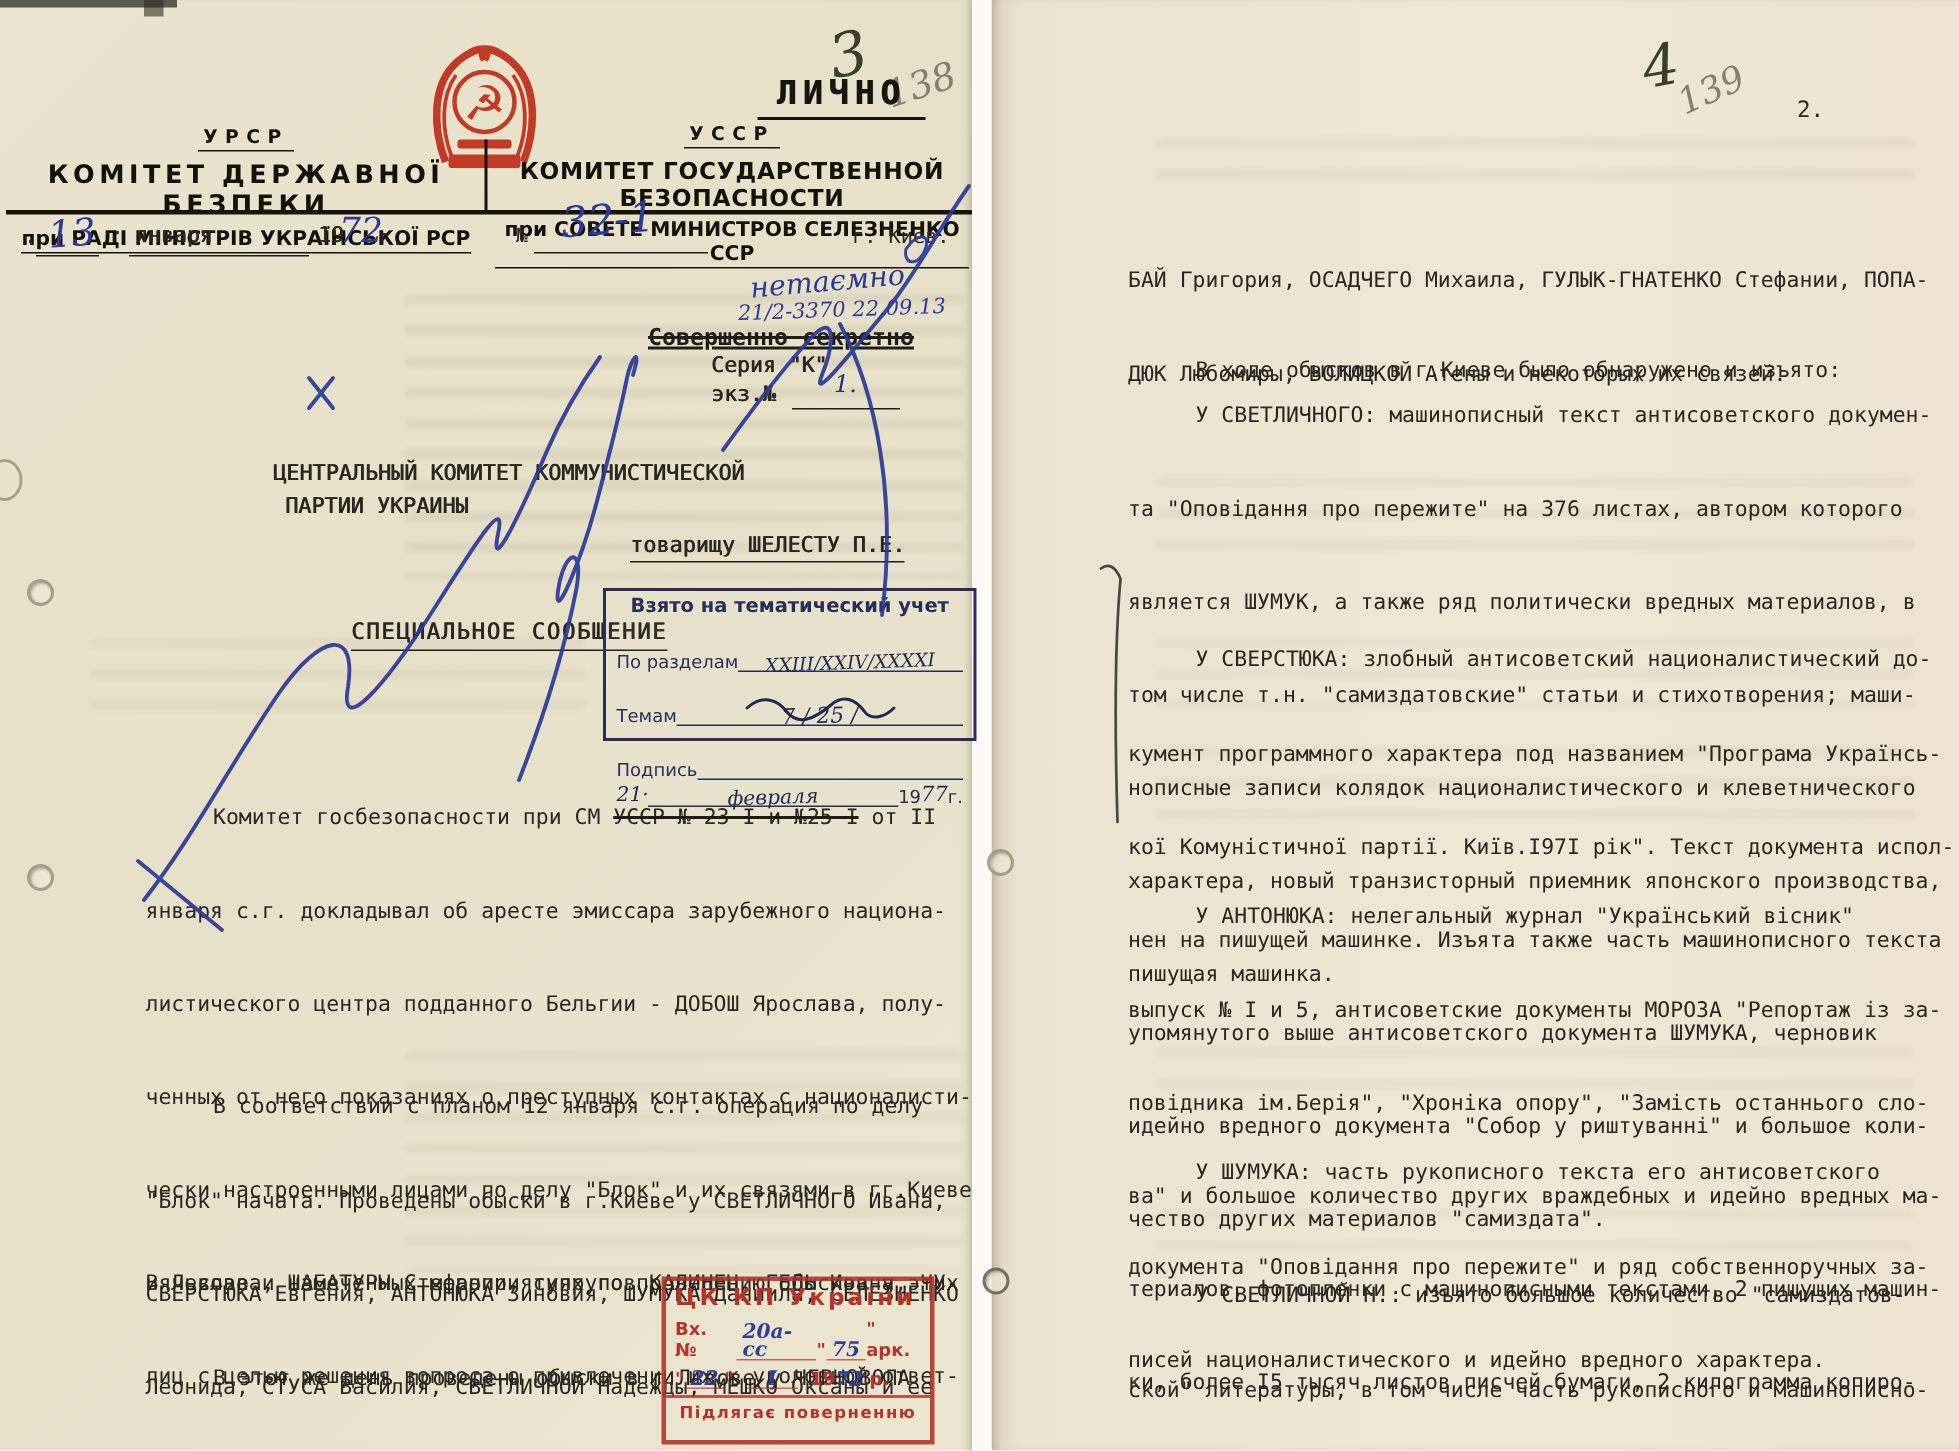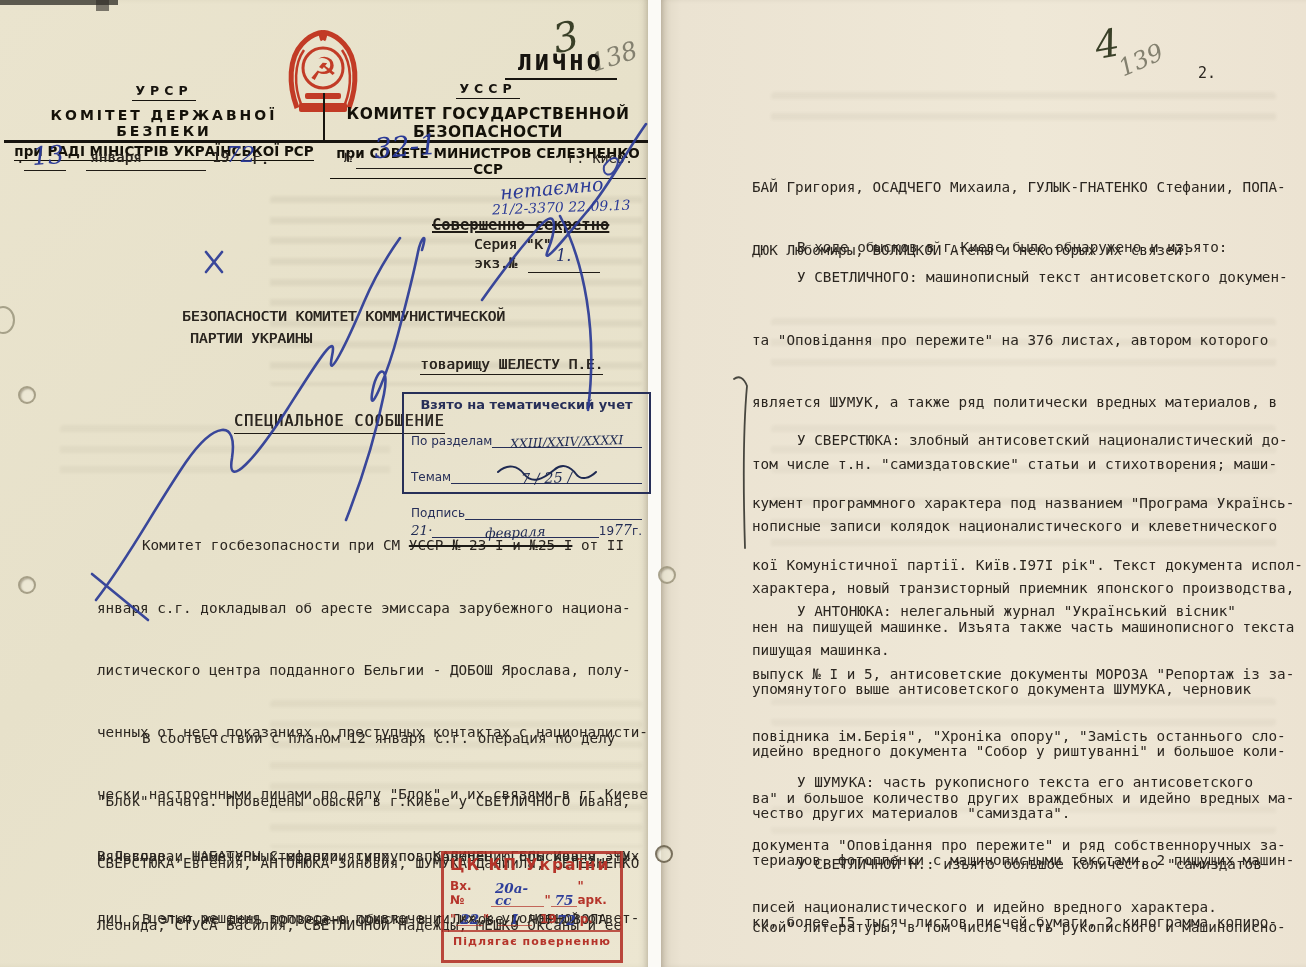--- a/index.html
+++ b/index.html
@@ -86,21 +86,21 @@
       </g>
       <circle cx="323" cy="68" r="20" fill="none" stroke="#c23b26" stroke-width="3"></circle>
       <text x="323" y="80" font-size="32" fill="#c23b26" text-anchor="middle" font-family="DejaVu Sans">☭</text>
       <text x="323" y="40" font-size="14" fill="#c23b26" text-anchor="middle" font-family="DejaVu Sans">★</text>
       <rect x="299" y="103" width="48" height="9" fill="#c23b26" rx="2"></rect>
       <rect x="305" y="93" width="36" height="6" fill="#c23b26" rx="2"></rect>
     </svg>
 
     <div class="abs center" style="left:8px;top:80px;width:312px;">
       <span class="head-small">УРСР</span>
-      <div class="head-line1" style="font-size:14px;letter-spacing:3px;">КОМІТЕТ ДЕРЖАВНОЇ БЕЗПЕКИ</div>
+      <div class="head-line1" style="font-size:17px;letter-spacing:3px;">КОМІТЕТ ДЕРЖАВНОЇ БЕЗПЕКИ</div>
       <span class="head-line2">при РАДІ МІНІСТРІВ УКРАЇНСЬКОЇ РСР</span>
     </div>
 
     <div class="abs center" style="left:330px;top:78px;width:316px;">
       <span class="head-small">УССР</span>
       <div class="head-line1" style="font-size:15.5px;letter-spacing:.5px;">КОМИТЕТ ГОСУДАРСТВЕННОЙ БЕЗОПАСНОСТИ</div>
       <span class="head-line2">при СОВЕТЕ МИНИСТРОВ СЕЛЕЗНЕНКО ССР</span>
     </div>
     <div class="rule" style="left:323px;top:93px;width:2px;height:47px;"></div>
     <div class="rule" style="left:4px;top:140px;width:644px;height:2.5px;"></div>
@@ -123,21 +123,21 @@
 
     <div class="abs hand" style="left:500px;top:177px;font-size:19px;transform:rotate(-5deg);">нетаємно</div>
     <div class="abs hand" style="left:492px;top:199px;font-size:14px;transform:rotate(-2deg);">21/2-3370 22.09.13</div>
 
     <div class="abs secrecy" style="left:432px;top:216px;">Совершенно секретно</div>
     <div class="abs tw twb" style="left:474px;top:236px;">Серия "К"</div>
     <div class="abs tw twb" style="left:474px;top:255px;">экз.№</div>
     <span class="abs underln" style="left:528px;top:254px;width:72px;height:18px;"></span>
     <span class="abs hand hand-dark" style="left:556px;top:246px;font-size:16px;">1.</span>
 
-    <div class="abs tw twb" style="left:182px;top:308px;font-size:14.5px;">БЕЗОПАСНОСТИ КОМИТЕТ КОММУНИСТИЧЕСКОЙ</div>
+    <div class="abs tw twb" style="left:182px;top:308px;font-size:14.5px;">ЦЕНТРАЛЬНЫЙ КОМИТЕТ КОММУНИСТИЧЕСКОЙ</div>
     <div class="abs tw twb" style="left:190px;top:330px;font-size:14.5px;">ПАРТИИ УКРАИНЫ</div>
     <div class="abs tw twb" style="left:420px;top:356px;font-size:14.5px;border-bottom:1.6px solid #201c16;padding-bottom:2px;">товарищу ШЕЛЕСТУ П.Е.</div>
 
     <div class="abs tw twb" style="left:234px;top:412px;font-size:15px;letter-spacing:1px;border-bottom:1.8px solid #201c16;padding-bottom:3px;">СПЕЦИАЛЬНОЕ СООБЩЕНИЕ</div>
 
     <div class="stampbox">
       <div class="ttl">Взято на тематический учет</div>
       <div class="srow">
         <span>По разделам</span>
         <span class="fill"><span class="hand" style="font-size:12.5px;">XXIII/XXIV/XXXXI</span></span>

